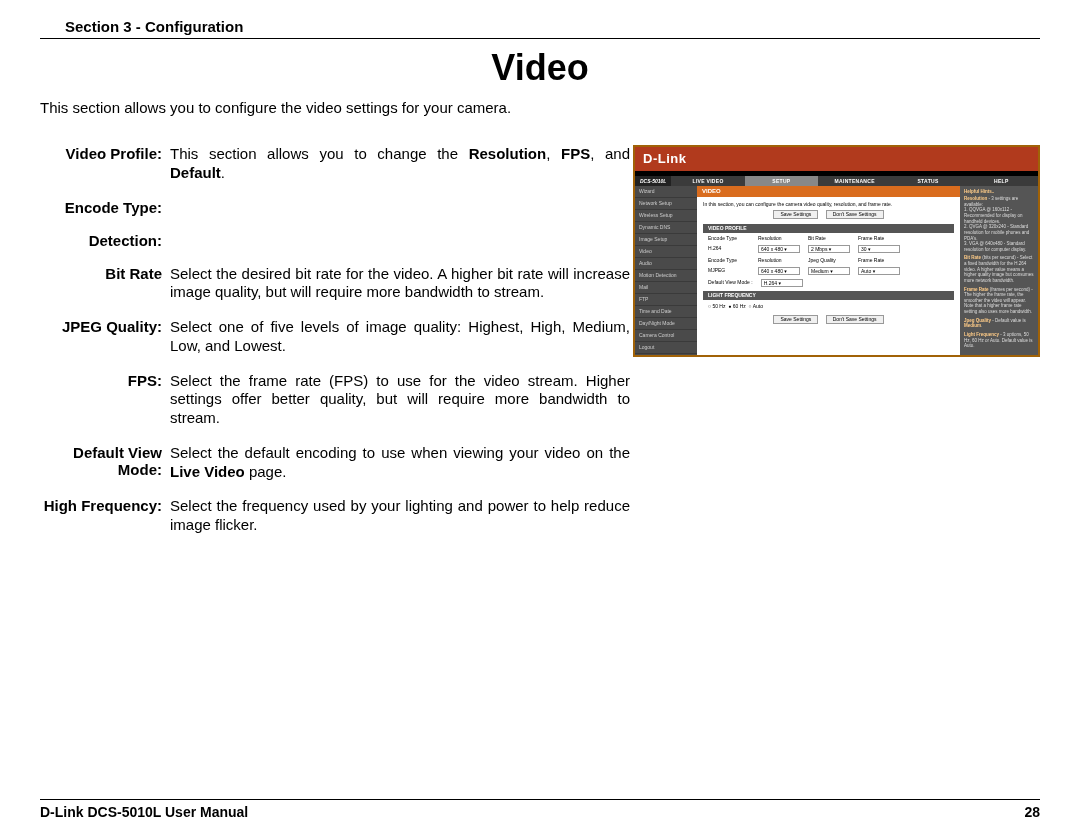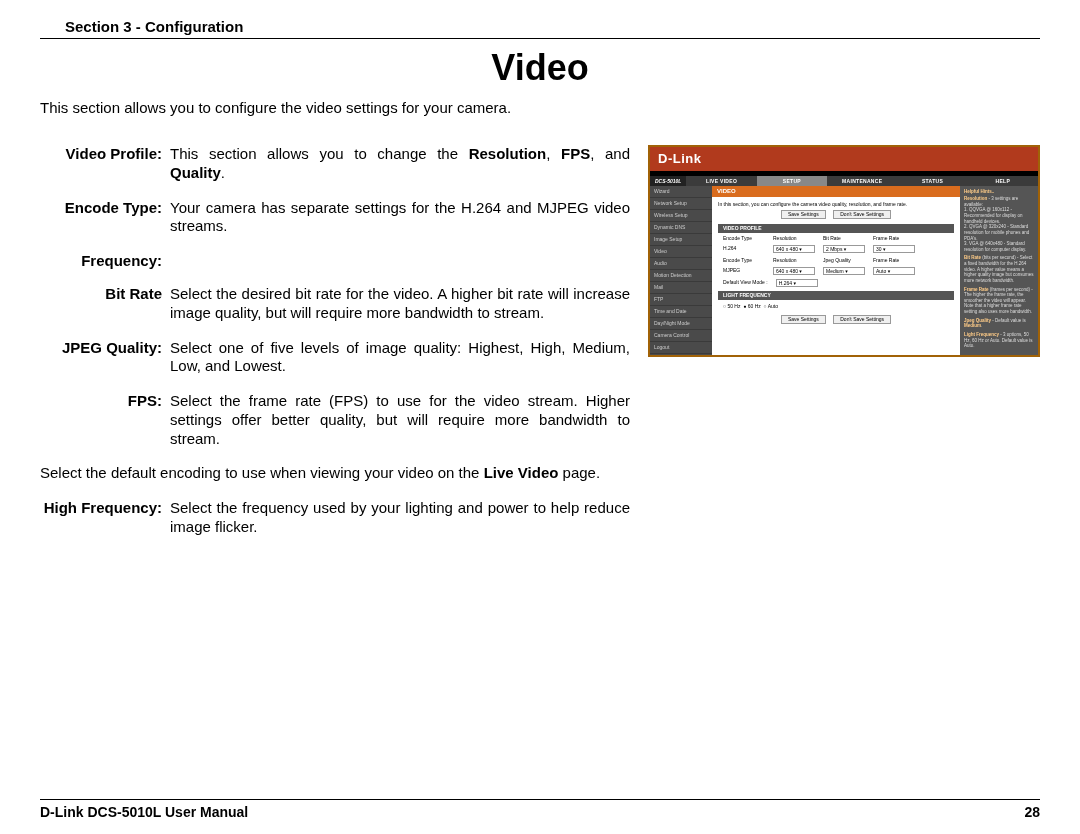--- a/index.html
+++ b/index.html
@@ -7,21 +7,21 @@
     font-family: "Myriad Pro", "Segoe UI", Arial, sans-serif;
     background:#fff; color:#000;
     width:1080px; height:834px;
     padding:18px 40px 14px 40px;
     display:flex; flex-direction:column;
   }
   .header-bar { border-bottom:1.5px solid #000; padding-bottom:3px; margin-bottom:6px; }
   .header-text { font-weight:700; font-size:15px;margin-left:25px; }
   .page-title { font-size:36px; font-weight:700; text-align:center; margin:2px 0 10px; }
   .intro { font-size:15px; margin-bottom:29px; }
-  .main-row { display:flex; gap:18px; }
+  .main-row { display:flex; gap:3px; }
   .left-col { width:590px; }
   .right-col { flex:1; }
   .defs { font-size:15px; }
   .def-row { display:flex; margin-bottom:16px; }
   .def-term { width:130px; text-align:right; font-weight:700; padding-right:8px; }
   .def-desc { flex:1; text-align:justify; line-height:1.25; }
   .def-desc b { font-weight:700; }
 
   
   .shot { border:2px solid #a16207; font-size:5.5px; line-height:1.2; color:#000; }
@@ -60,42 +60,42 @@
 </div>
 
 <div class="page-title">Video</div>
 <div class="intro">This section allows you to configure the video settings for your camera.</div>
 
 <div class="main-row">
   <div class="left-col">
     <div class="defs" id="defs">
         <div class="def-row">
           <div class="def-term">Video Profile:</div>
-          <div class="def-desc">This section allows you to change the <b>Resolution</b>, <b>FPS</b>, and <b>Quality</b>.</div>
+          <div class="def-desc">This section allows you to change the <b>Resolution</b>, <b>FPS</b>, and <b>Default</b>.</div>
         </div>
         <div class="def-row">
           <div class="def-term">Encode Type:</div>
-          <div class="def-desc">Your camera has separate settings for the H.264 and MJPEG video streams.</div>
-        </div>
-        <div class="def-row">
-          <div class="def-term">Frequency:</div>
+        </div>
+        <div class="def-row">
+          <div class="def-term">Detection:</div>
         </div>
         <div class="def-row">
           <div class="def-term">Bit Rate</div>
           <div class="def-desc">Select the desired bit rate for the video. A higher bit rate will increase image quality, but will require more bandwidth to stream.</div>
         </div>
         <div class="def-row">
           <div class="def-term">JPEG Quality:</div>
           <div class="def-desc">Select one of five levels of image quality: Highest, High, Medium, Low, and Lowest.</div>
         </div>
         <div class="def-row">
           <div class="def-term">FPS:</div>
           <div class="def-desc">Select the frame rate (FPS) to use for the video stream. Higher settings offer better quality, but will require more bandwidth to stream.</div>
         </div>
         <div class="def-row">
+          <div class="def-term">Default View Mode:</div>
           <div class="def-desc">Select the default encoding to use when viewing your video on the <b>Live Video</b> page.</div>
         </div>
         <div class="def-row">
           <div class="def-term">High Frequency:</div>
           <div class="def-desc">Select the frequency used by your lighting and power to help reduce image flicker.</div>
         </div>
       </div>
   </div>
 
   <div class="right-col">

